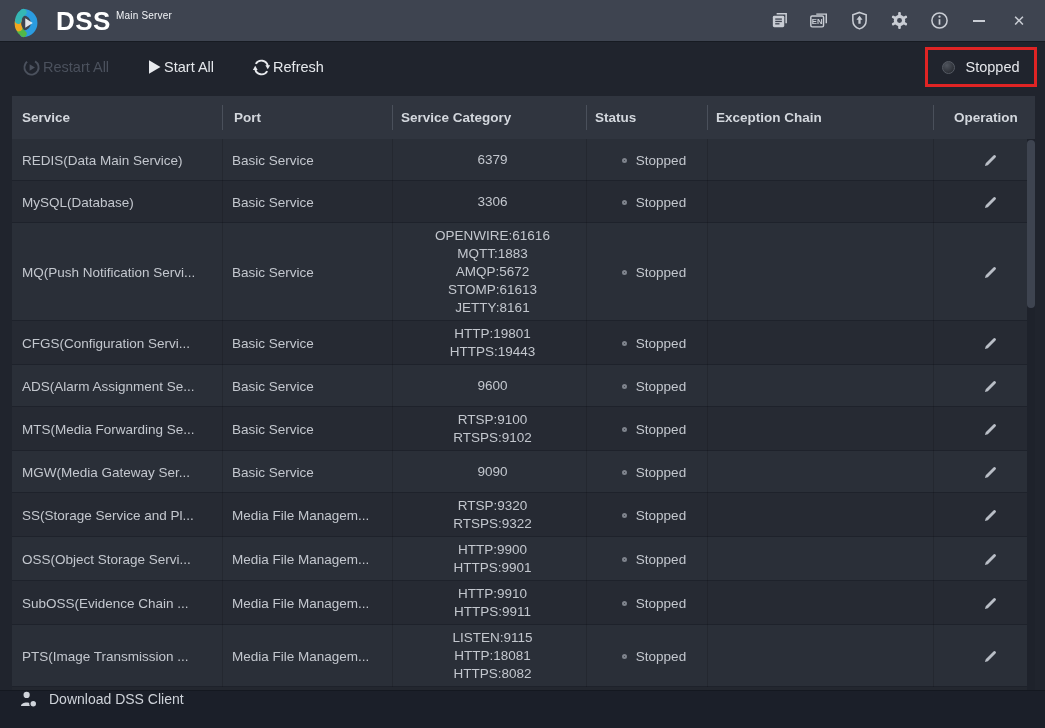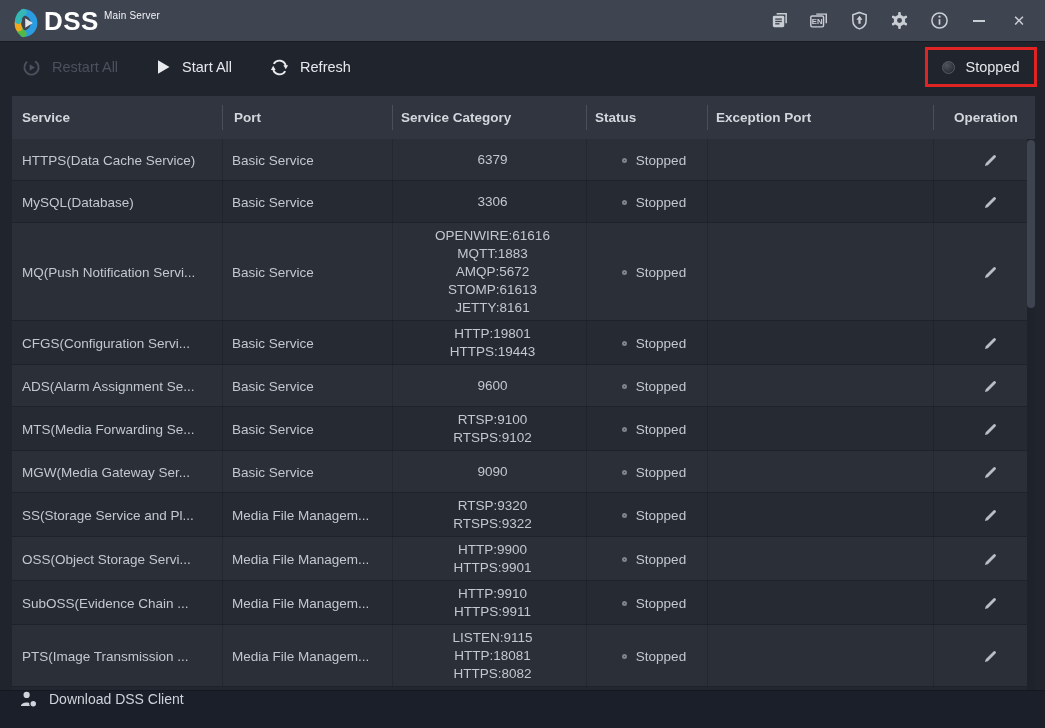--- a/index.html
+++ b/index.html
@@ -11,30 +11,30 @@
     position:relative;
   }
 
   
   .titlebar {
     height:42px; background:#3e4450; display:flex; align-items:center;
     padding:0 16px 0 14px; border-bottom:1px solid #171b22; position:relative;
   }
   .logo-wrap { display:flex; align-items:flex-start; }
   .logo-d { margin-top:4px; }
-  .logo-text { font-size:26px; font-weight:bold; color:#ffffff; letter-spacing:0.5px; line-height:34px; margin-left:0; }
+  .logo-text { font-size:26px; font-weight:bold; color:#ffffff; letter-spacing:0.5px; line-height:34px; margin-left:12px; }
   .logo-sub { font-size:10px; color:#f2f4f7; margin:6px 0 0 5px; letter-spacing:0.2px; }
   .tb-icons { margin-left:auto; display:flex; align-items:center; gap:20px; }
   .tb-icon { width:20px; height:20px; display:flex; align-items:center; justify-content:center; cursor:pointer; }
   .min-bar { width:12px; height:2px; background:#c9cdd4; }
   .close-x { font-size:15px; color:#c9cdd4; line-height:1; }
 
   
   .toolbar { height:50px; display:flex; align-items:center; padding-left:22px; position:relative; }
-  .tool-btn { display:flex; align-items:center; gap:11px; margin-right:38px; font-size:14.5px; color:#e5e8ec; cursor:pointer; }
+  .tool-btn { display:flex; align-items:center; gap:2px; margin-right:38px; font-size:14.5px; color:#e5e8ec; cursor:pointer; }
   .tool-btn.disabled { color:#4b515d; cursor:default; }
   .status-box {
     position:absolute; right:8px; top:5px; width:112px; height:40px;
     border:3px solid #e02424; display:flex; align-items:center; justify-content:center; gap:10px;
   }
   .big-dot {
     width:13px; height:13px; border-radius:50%;
     background:radial-gradient(circle at 35% 30%, #50555e, #1e2127);
     border:1px solid #565b64;
   }
@@ -189,26 +189,26 @@
     <span class="status-box-label">Stopped</span>
   </div>
 </div>
 
 <div class="table-wrap">
   <div class="thead">
       <div class="th col0">Service</div>
       <div class="th col2">Port</div>
       <div class="th col1">Service Category</div>
       <div class="th col3">Status</div>
-      <div class="th col4">Exception Port</div>
+      <div class="th col4">Exception Chain</div>
       <div class="th col5">Operation</div>
     </div>
   <div class="tbody">
     <div class="trow odd">
-        <div class="cell col0">HTTPS(Data Cache Service)</div>
+        <div class="cell col0">REDIS(Data Main Service)</div>
         <div class="cell col1">Basic Service</div>
         <div class="cell col2">
           <div class="port-line">6379</div>
         </div>
         <div class="cell col3 status">
           <div class="dot"></div>
           <div class="slabel">Stopped</div>
         </div>
         <div class="cell col4"></div>
         <div class="cell col5 op">

